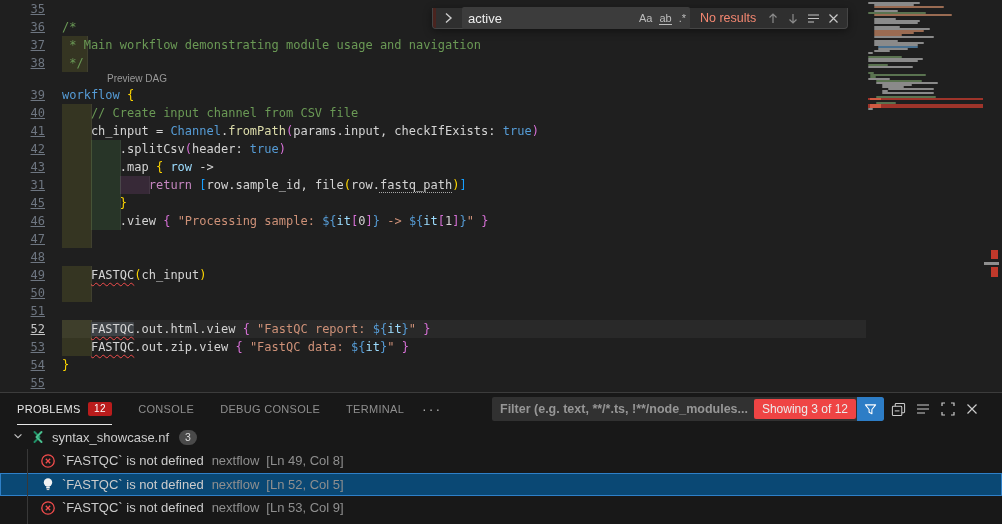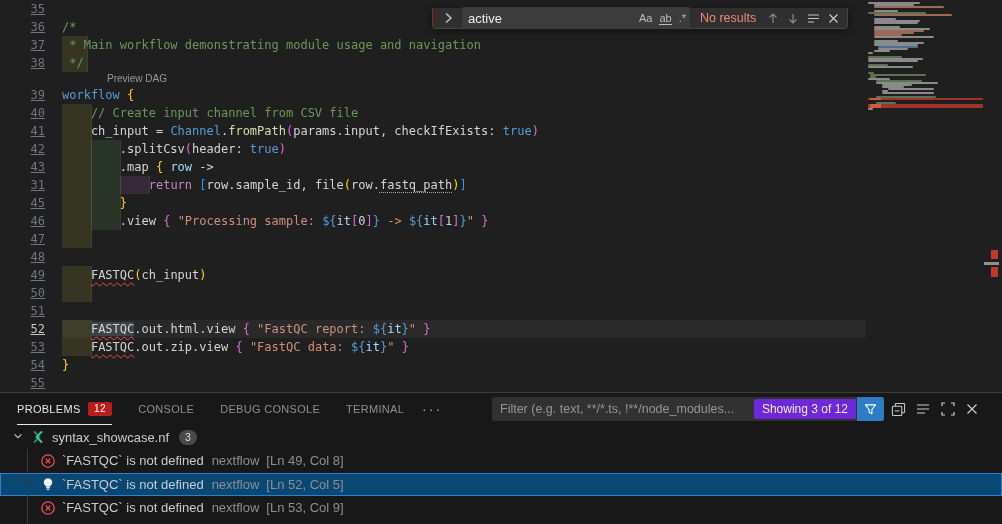--- a/index.html
+++ b/index.html
@@ -49,22 +49,22 @@
   #find-actions{margin-left:auto;display:flex;align-items:center;margin-right:4px;}
 
   
   #panel{position:absolute;left:0;top:392px;width:1002px;height:132px;background:#181818;border-top:1px solid #3C3C3C;box-sizing:border-box;}
   #ptabs{position:relative;height:32px;display:flex;align-items:center;padding-left:17px;}
   .ptab{font-size:11px;letter-spacing:.3px;color:#8F8F8F;margin-right:26px;height:31px;display:flex;align-items:center;cursor:pointer;box-sizing:border-box;}
   .ptab.active{color:#E7E7E7;border-bottom:1px solid #E7E7E7;}
   .pbadge{margin-left:7px;background:#b91c1c;color:#FFFFFF;font-size:10px;border-radius:2px;padding:1.5px 6.5px;}
   .pmore{color:#ABABAB;font-size:14px;letter-spacing:2px;margin-left:-8px;cursor:pointer;}
   #filterbox{position:absolute;left:492px;top:4px;width:392px;height:24px;background:#313131;border-radius:2px;display:flex;align-items:center;overflow:hidden;}
-  #filter-ph{flex:1;color:#969696;font-size:12.5px;padding-left:8px;white-space:nowrap;overflow:hidden;}
-  #showing-badge{flex:0 0 auto;background:#6d28d9;color:#ECECEC;font-size:12px;padding:3px 8px;border-radius:2px;margin-right:1px;white-space:nowrap;}
+  #filter-ph{flex:1;color:#969696;font-size:12.5px;padding-left:8px;white-space:nowrap;overflow:hidden;font-weight:bold;}
+  #showing-badge{flex:0 0 auto;background:#ef4444;color:#ECECEC;font-size:12px;padding:3px 8px;border-radius:2px;margin-right:1px;white-space:nowrap;}
   #funnel-btn{flex:0 0 27px;height:24px;background:#2D7DC6;border-radius:0 2px 2px 0;display:flex;align-items:center;justify-content:center;cursor:pointer;}
   .pact{position:absolute;top:8px;width:16px;height:16px;display:flex;align-items:center;justify-content:center;cursor:pointer;}
 
   #ptree{position:relative;height:99px;}
   .tguide{position:absolute;left:27px;top:24px;bottom:0;width:1px;background:#383838;}
   #filerow{height:24px;display:flex;align-items:center;cursor:pointer;}
   #filerow .twist{margin-left:12px;}
   #filerow .fname{color:#CCCCCC;font-size:13px;margin-left:6px;}
   .cntbadge{margin-left:10px;background:#4A4A4A;color:#DDDDDD;font-size:10.5px;border-radius:10px;padding:1.5px 6px;}
   .prow{height:23.5px;display:flex;align-items:center;padding-left:40px;box-sizing:border-box;cursor:pointer;}

